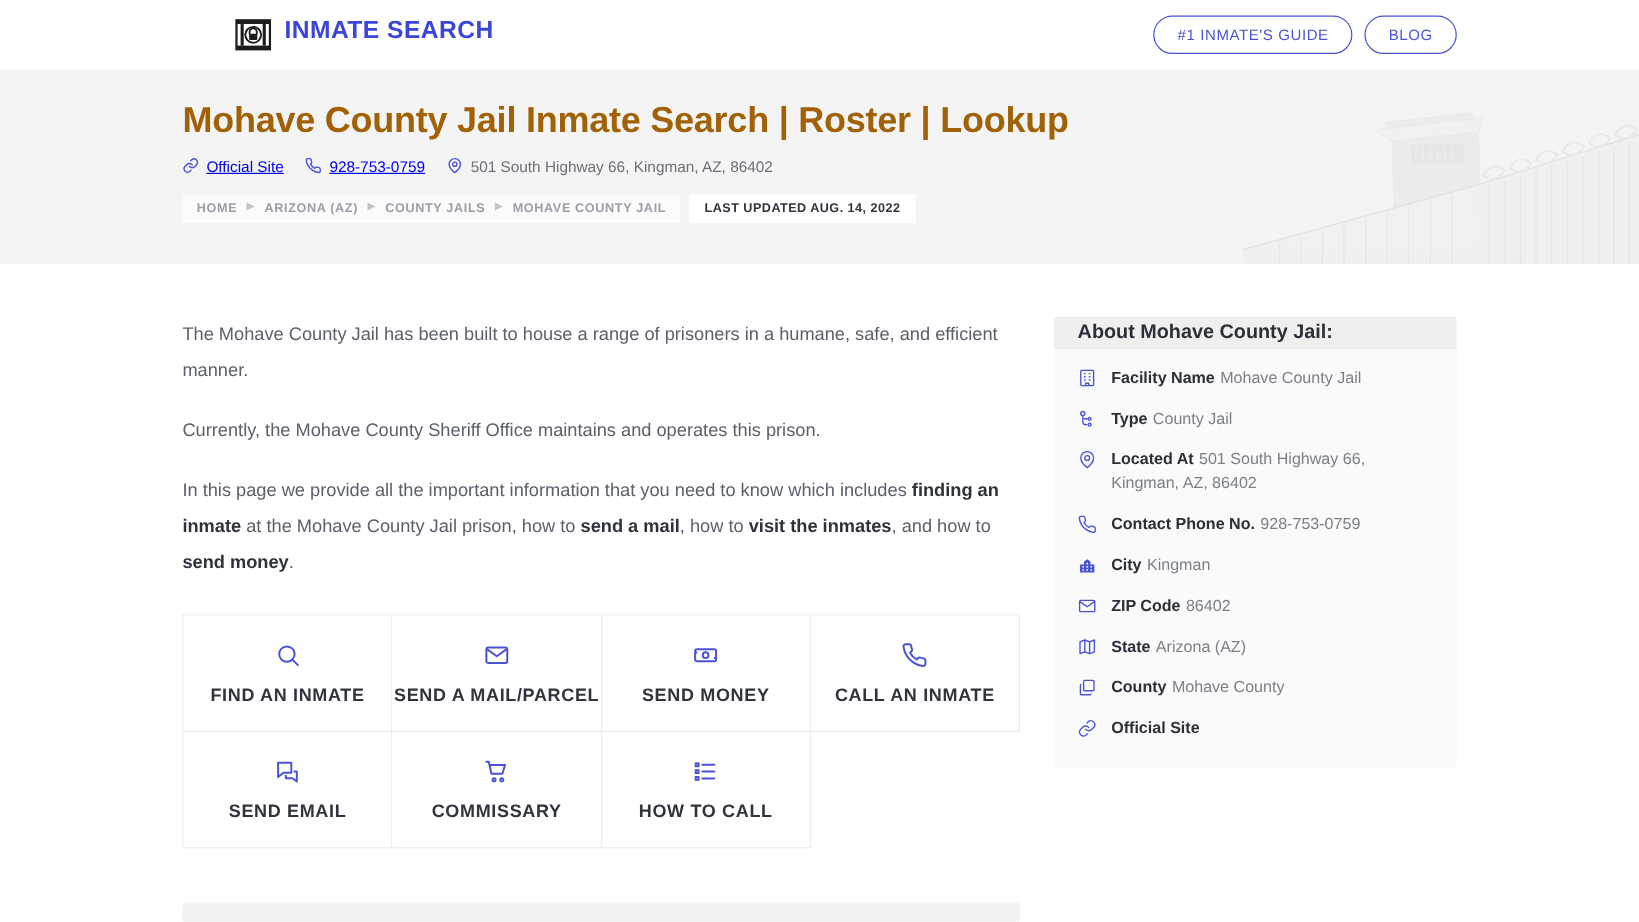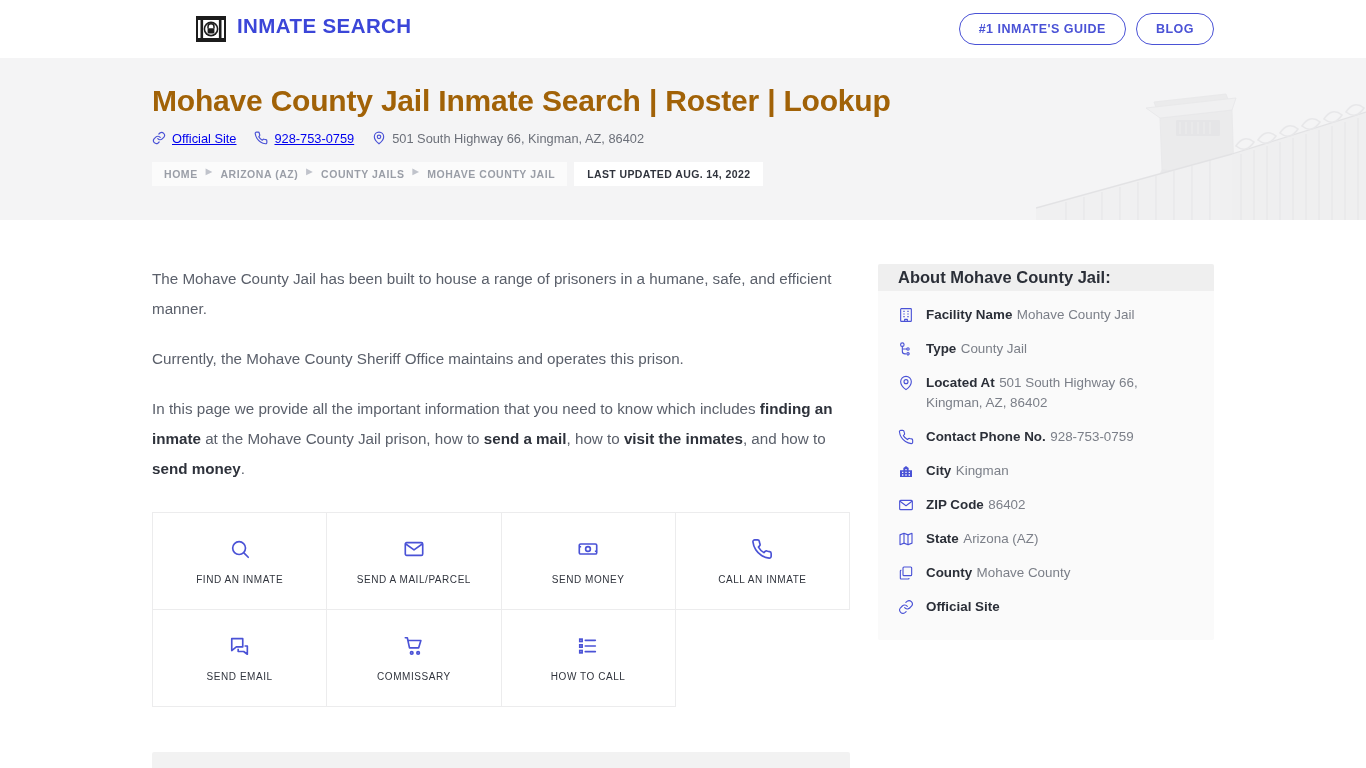--- a/index.html
+++ b/index.html
@@ -42,21 +42,21 @@
     display: flex;
     align-items: center;
     gap: 10px;
   }
   .pill-btn {
     border: 1.4px solid #4a52d6;
     color: #4a52d6;
     background: #fff;
     border-radius: 40px;
     font-size: 12.5px;
-    font-weight: 700;
+    font-weight: 400;
     letter-spacing: 0.5px;
     padding: 9px 19px;
     line-height: 1;
     cursor: pointer;
     white-space: nowrap;
     font-family: "Liberation Sans", sans-serif;
   }
 
   
   .hero {
@@ -157,22 +157,22 @@
     flex-direction: column;
     align-items: center;
     justify-content: center;
     gap: 14px;
     cursor: pointer;
     background: #fff;
     text-decoration: none;
   }
   .action-ico { color: #4a52d6; display: block; height: 22px; }
   .action-label {
-    font-size: 10px;
-    font-weight: 400;
+    font-size: 15px;
+    font-weight: 700;
     letter-spacing: 0.55px;
     color: #30343d;
   }
 
   .bottom-block {
     margin-top: 45px;
     height: 30px;
     background: #f2f2f2;
     border-radius: 2px;
   }

